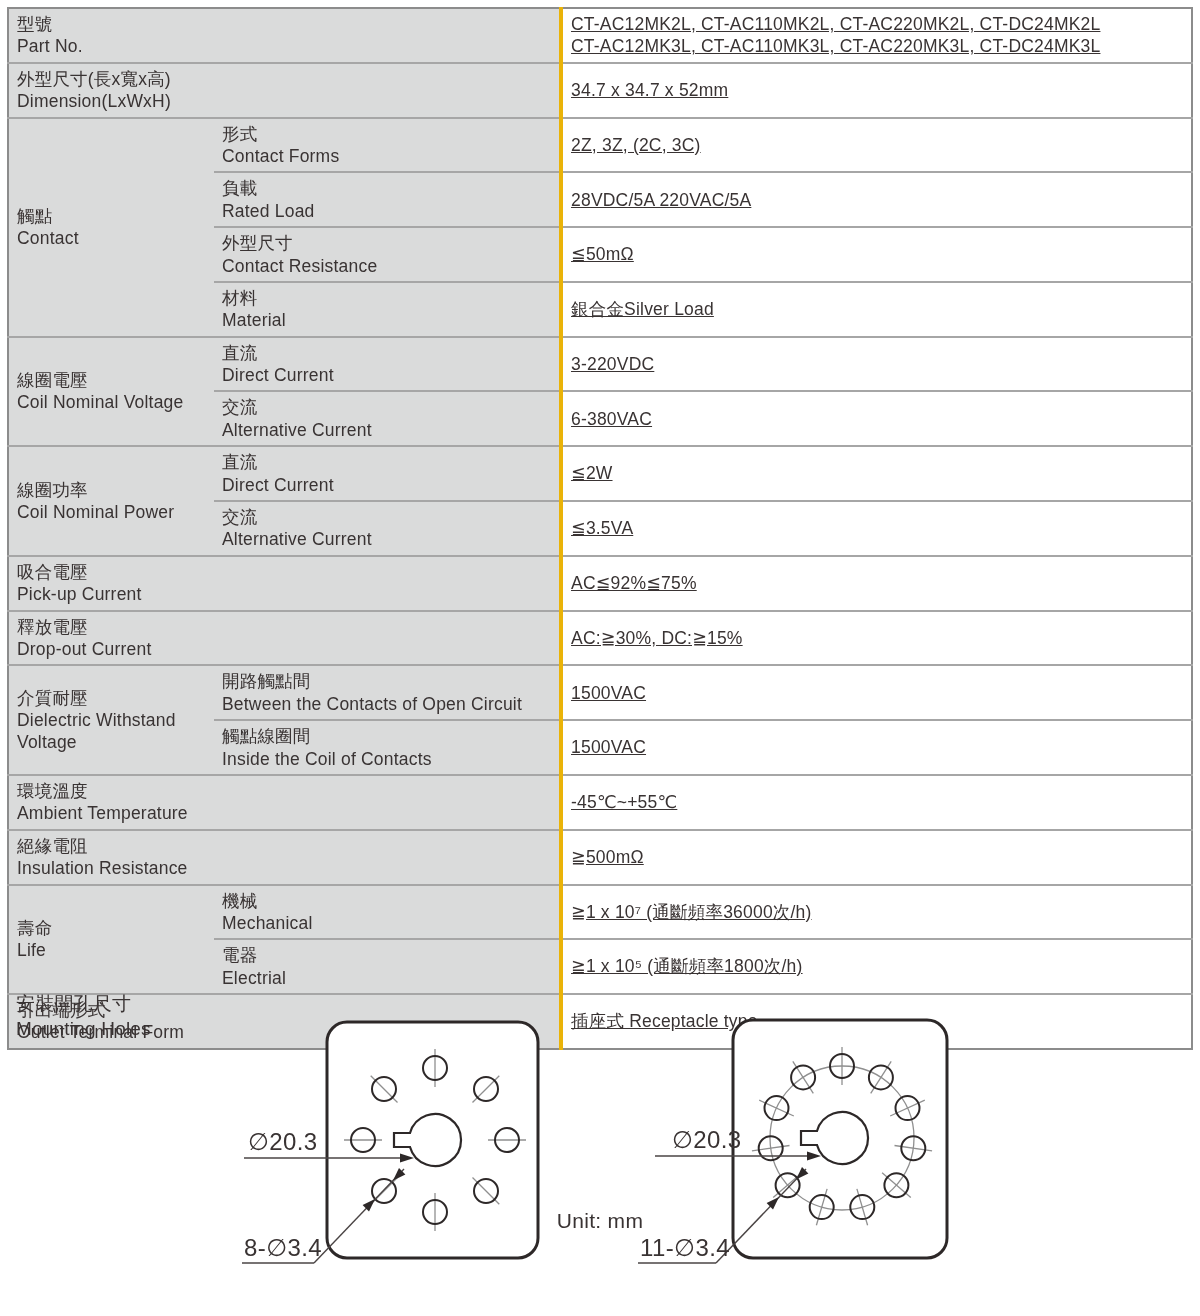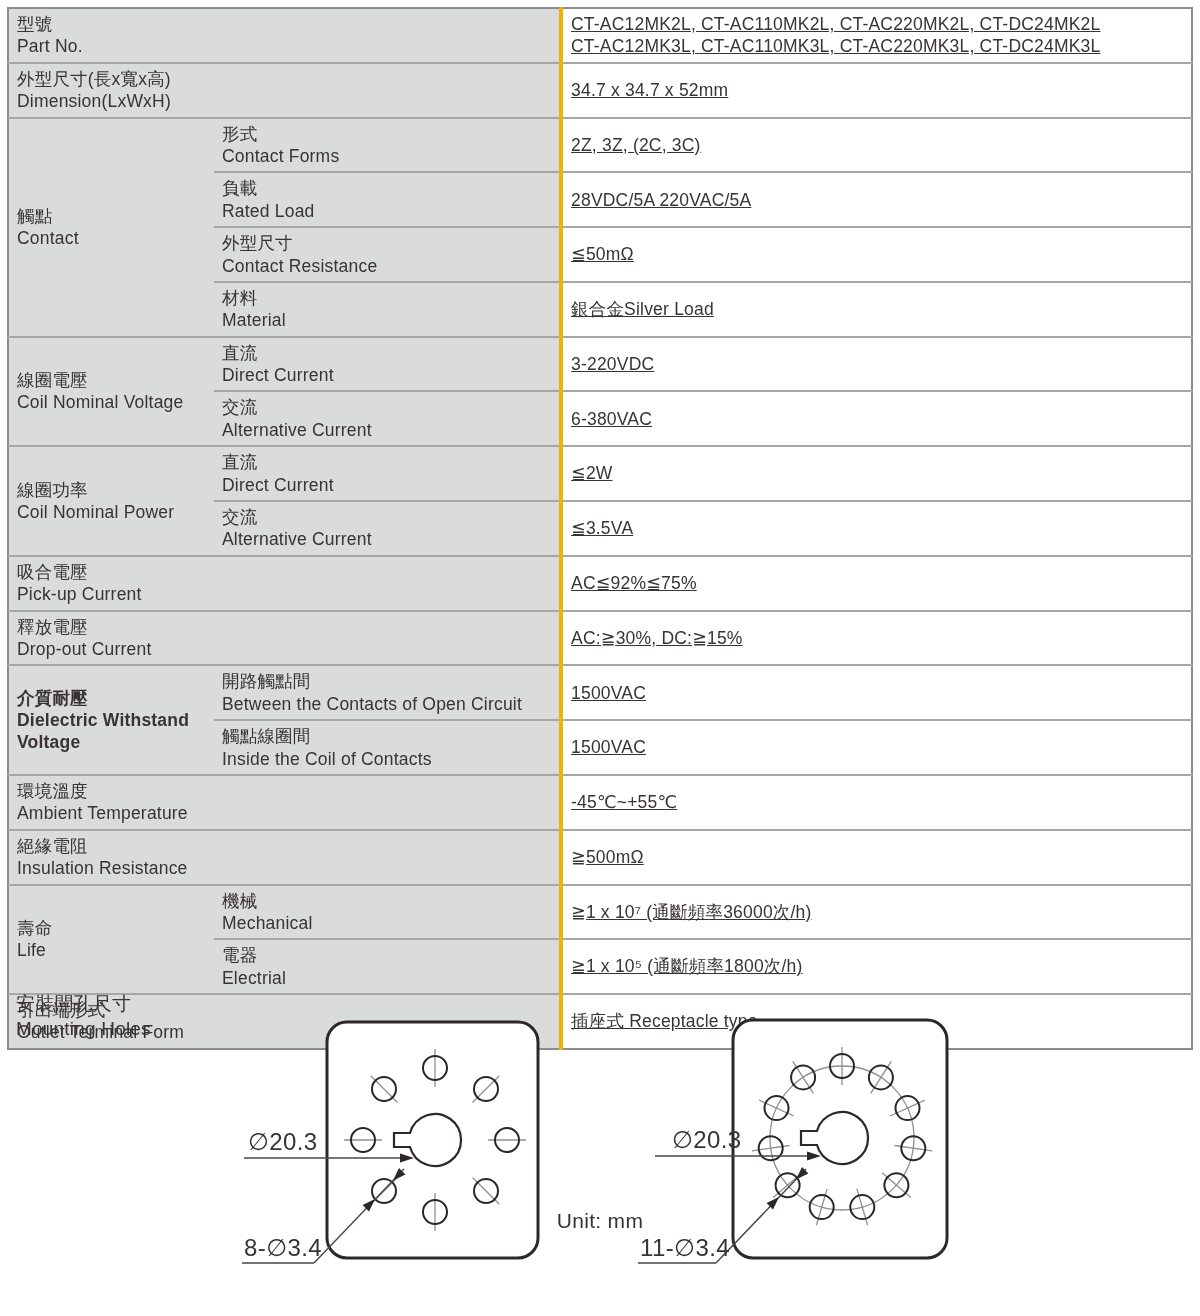--- a/index.html
+++ b/index.html
@@ -15,21 +15,21 @@
     font-size:17.5px;line-height:1.28;letter-spacing:.2px;
   }
   table.spec td{
     border-top:2px solid #a6a6a6;
     padding:4px 8px;
     vertical-align:middle;
   }
   table.spec tr.r1 td{border-top:none;}
   td.lbl,td.sub{background:#dadbdb;}
   td.grp{vertical-align:top;padding-top:6px;margin-top:16px;}
-  td.grp.mid{vertical-align:middle;font-weight:bold;}
+  td.grp.mid{vertical-align:middle;}
   td.val{
     background:#ffffff;
     border-left:4px solid #eab308;
     padding-left:30px;
     text-decoration:underline;
   }
   tr.h{height:50px;}
   tr.h2{height:53px;padding-left:18px;}
   .zh,.en,.vline{display:block;}
   .title{

